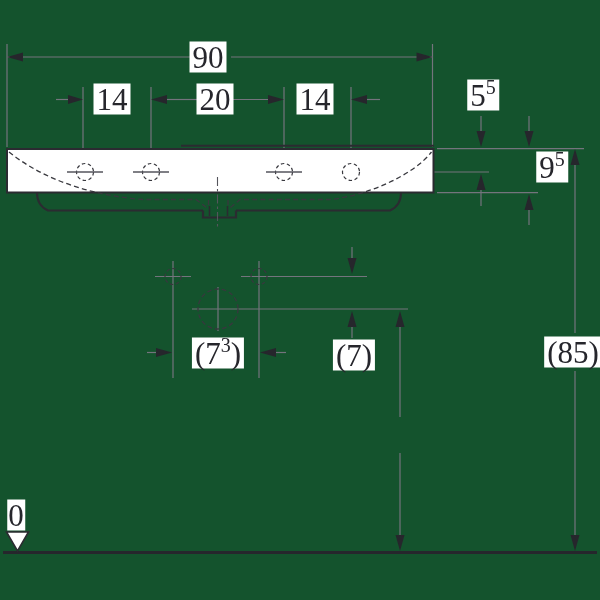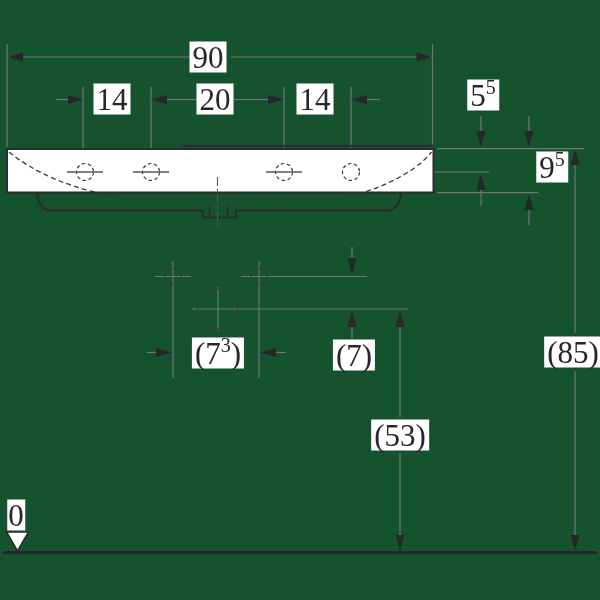--- a/index.html
+++ b/index.html
@@ -193,18 +193,17 @@
   <div class="lbl" style="left:315px;top:99px;">14</div>
 
   <div class="lbl" style="left:483px;top:95px;text-align:right;"><span>5</span><sup>5</sup></div>
 
   <div class="lbl" style="left:552px;top:167px;"><span>9</span><sup>5</sup></div>
 
   <div class="lbl" style="left:218px;top:353px;"><span>(7</span><sup>3</sup><span>)</span></div>
 
   <div class="lbl" style="left:354px;top:355px;">(7)</div>
 
-  <div class="lbl" style="left:400px;top:435px;">(53)</div>
 
   <div class="lbl" style="left:573px;top:352px;">(85)</div>
 
   <div class="lbl zero" style="left:16px;top:515px;">0</div>
 </div>
 
 </body></html>

